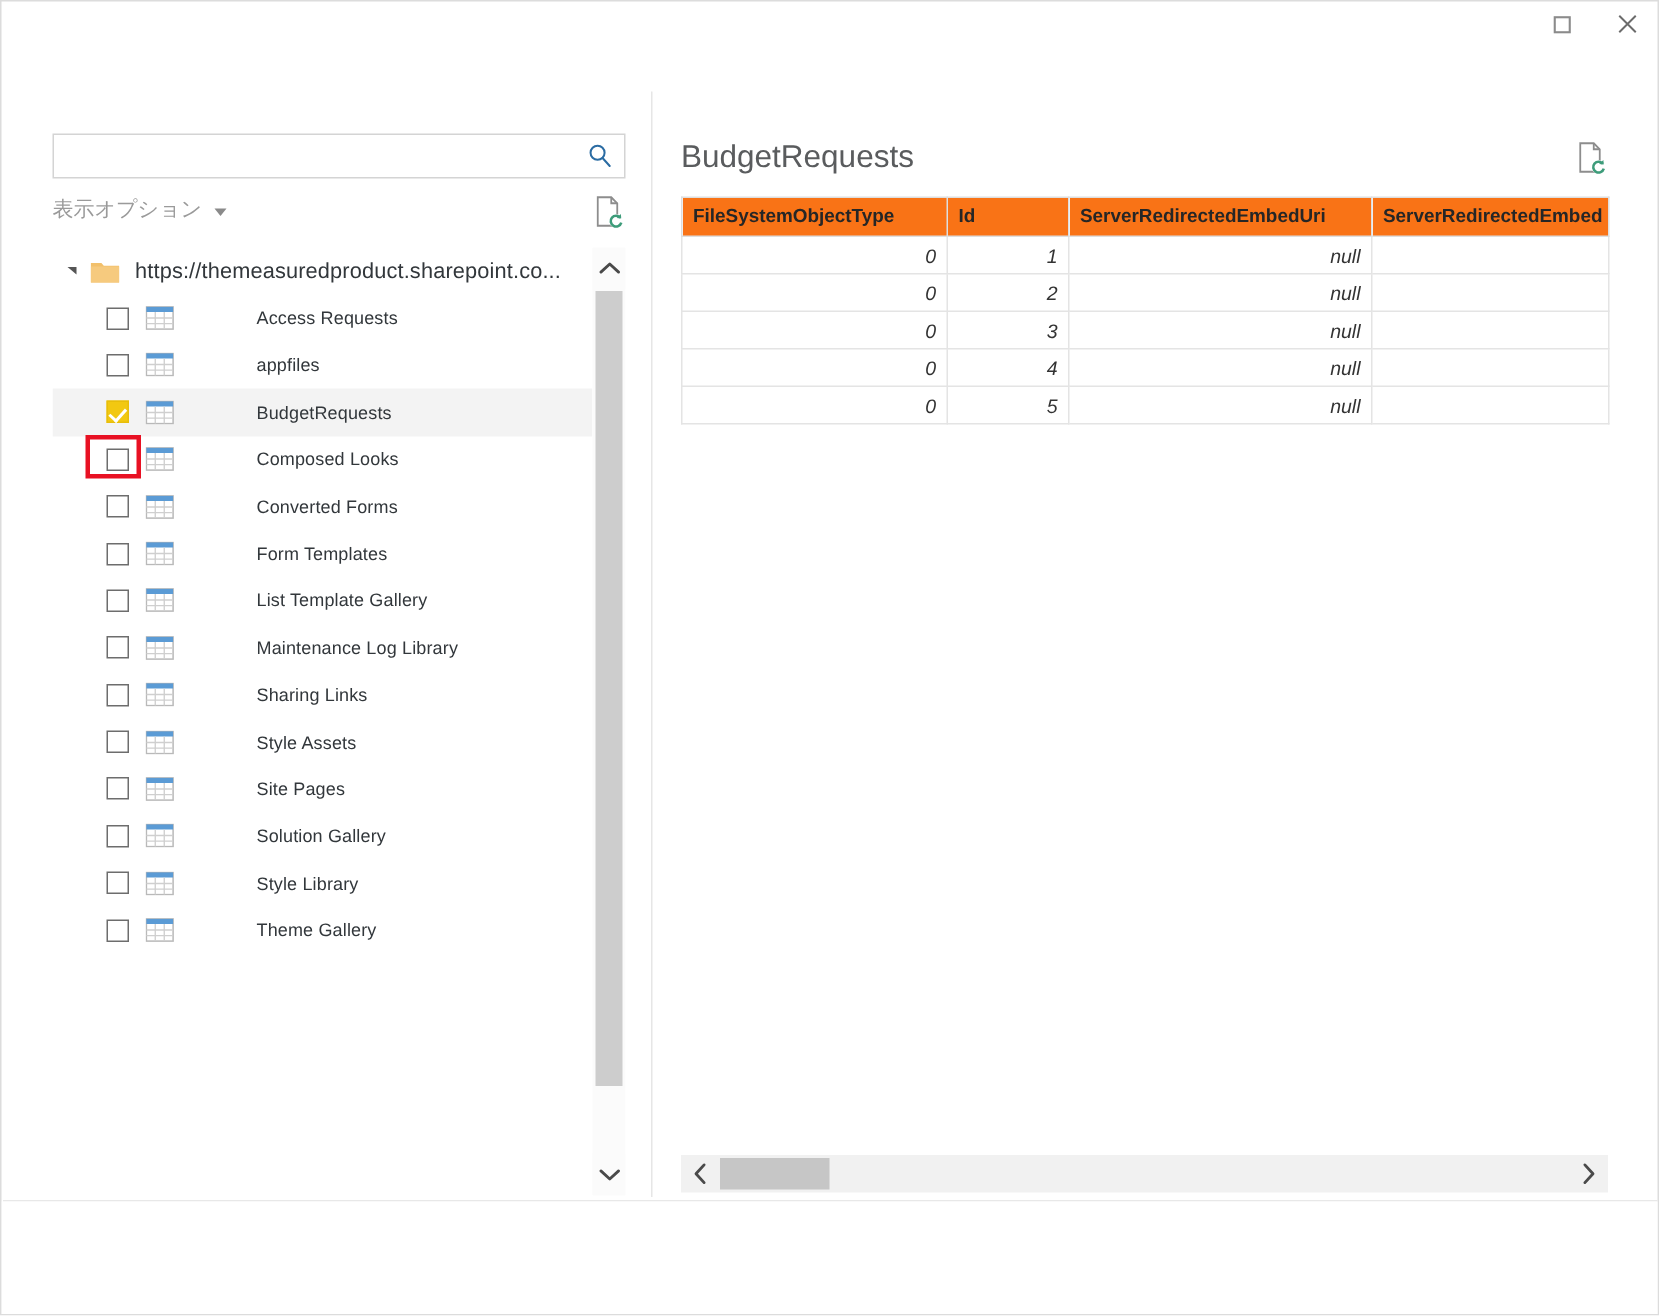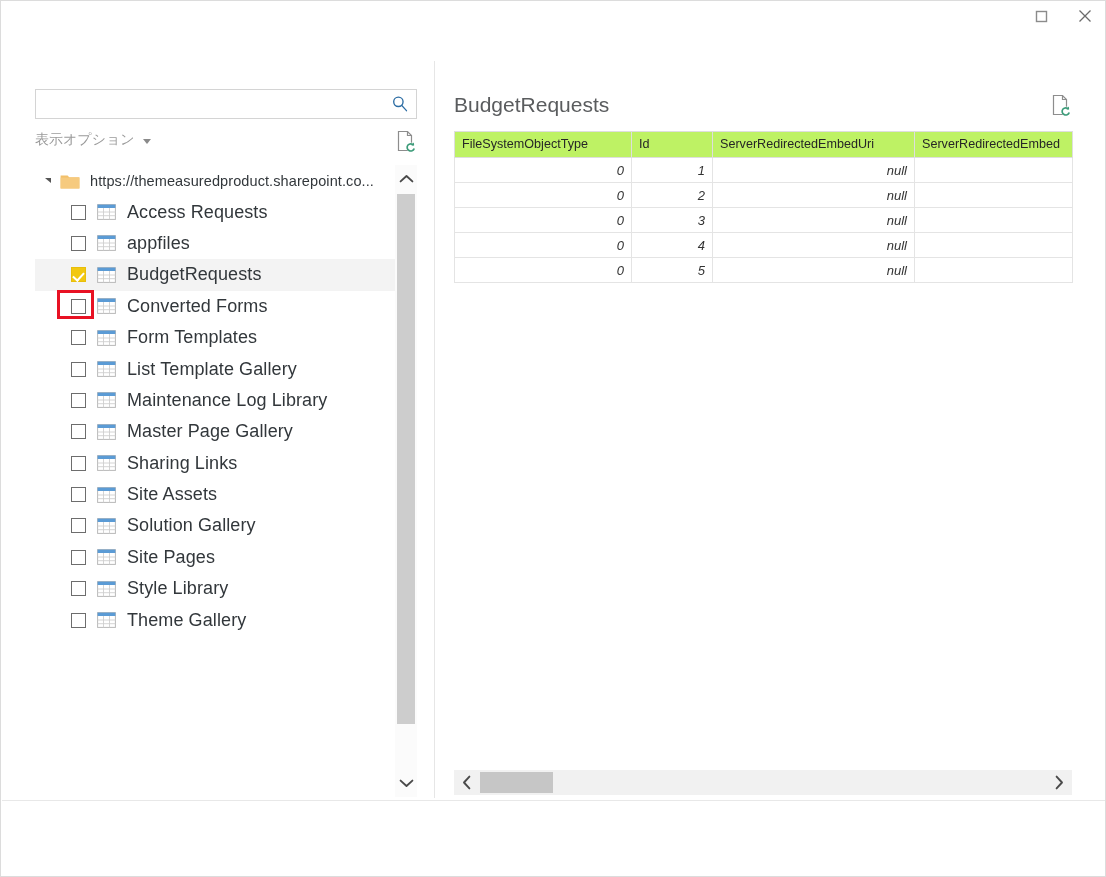--- a/index.html
+++ b/index.html
@@ -142,23 +142,24 @@
     content: "";
     position: absolute;
     left: 3px; top: 2px;
     width: 5px; height: 9px;
     border: solid #ffffff;
     border-width: 0 2.2px 2.2px 0;
     transform: rotate(42deg);
   }
   .tbl-icon { width: 19px; height: 16px; margin-right: 11px; flex:0 0 auto; }
   .item-label {
-    font-size: 18px;
+    font-size: 12px;
     color: #32373b;
     letter-spacing: 0.1px;
+    margin-left: 44px;
   }
   .anno-box {
     position: absolute;
     left: 56px; top: 289px;
     width: 37px; height: 29px;
     border: 3px solid #e81123;
     pointer-events: none;
     z-index: 5;
   }
 
@@ -208,25 +209,25 @@
   }
 
   .grid {
     position: absolute;
     left: 0; top: 42px;
     width: 618px;
     border-collapse: collapse;
     table-layout: fixed;
   }
   .grid th {
-    background: #bef264;
+    background: #f97316;
     border: 1px solid #dedede;
     border-left: none;
     font-size: 12.6px;
-    font-weight: normal;
+    font-weight: bold;
     color: #262626;
     text-align: left;
     padding: 5px 7px 6px 7px;
     height: 26px;
     white-space: nowrap;
     overflow: hidden;
   }
   .grid th:first-child { border-left: 1px solid #dedede; }
   .grid td {
     border: 1px solid #e4e4e4;
@@ -371,20 +372,31 @@
             </div>
             <div class="tree-row child">
               <span class="chk"></span>
               <span style="display: flex;">
                 <svg class="tbl-icon" viewBox="0 0 19 16">
   <rect x="0.6" y="0.6" width="17.8" height="14.8" fill="#ffffff" stroke="#b9b9b9" stroke-width="1"></rect>
   <rect x="0.6" y="0.6" width="17.8" height="3.4" fill="#5b9bd5"></rect>
   <path d="M6.5 4 v11.4 M12.5 4 v11.4 M0.6 8 h17.8 M0.6 11.7 h17.8" stroke="#cfcfcf" stroke-width="0.9"></path>
 </svg>
               </span>
+              <span class="item-label">Composed Looks</span>
+            </div>
+            <div class="tree-row child">
+              <span class="chk"></span>
+              <span style="display: flex;">
+                <svg class="tbl-icon" viewBox="0 0 19 16">
+  <rect x="0.6" y="0.6" width="17.8" height="14.8" fill="#ffffff" stroke="#b9b9b9" stroke-width="1"></rect>
+  <rect x="0.6" y="0.6" width="17.8" height="3.4" fill="#5b9bd5"></rect>
+  <path d="M6.5 4 v11.4 M12.5 4 v11.4 M0.6 8 h17.8 M0.6 11.7 h17.8" stroke="#cfcfcf" stroke-width="0.9"></path>
+</svg>
+              </span>
               <span class="item-label">Converted Forms</span>
             </div>
             <div class="tree-row child">
               <span class="chk"></span>
               <span style="display: flex;">
                 <svg class="tbl-icon" viewBox="0 0 19 16">
   <rect x="0.6" y="0.6" width="17.8" height="14.8" fill="#ffffff" stroke="#b9b9b9" stroke-width="1"></rect>
   <rect x="0.6" y="0.6" width="17.8" height="3.4" fill="#5b9bd5"></rect>
   <path d="M6.5 4 v11.4 M12.5 4 v11.4 M0.6 8 h17.8 M0.6 11.7 h17.8" stroke="#cfcfcf" stroke-width="0.9"></path>
 </svg>
@@ -415,65 +427,54 @@
             </div>
             <div class="tree-row child">
               <span class="chk"></span>
               <span style="display: flex;">
                 <svg class="tbl-icon" viewBox="0 0 19 16">
   <rect x="0.6" y="0.6" width="17.8" height="14.8" fill="#ffffff" stroke="#b9b9b9" stroke-width="1"></rect>
   <rect x="0.6" y="0.6" width="17.8" height="3.4" fill="#5b9bd5"></rect>
   <path d="M6.5 4 v11.4 M12.5 4 v11.4 M0.6 8 h17.8 M0.6 11.7 h17.8" stroke="#cfcfcf" stroke-width="0.9"></path>
 </svg>
               </span>
-              <span class="item-label">Master Page Gallery</span>
-            </div>
-            <div class="tree-row child">
-              <span class="chk"></span>
-              <span style="display: flex;">
-                <svg class="tbl-icon" viewBox="0 0 19 16">
-  <rect x="0.6" y="0.6" width="17.8" height="14.8" fill="#ffffff" stroke="#b9b9b9" stroke-width="1"></rect>
-  <rect x="0.6" y="0.6" width="17.8" height="3.4" fill="#5b9bd5"></rect>
-  <path d="M6.5 4 v11.4 M12.5 4 v11.4 M0.6 8 h17.8 M0.6 11.7 h17.8" stroke="#cfcfcf" stroke-width="0.9"></path>
-</svg>
-              </span>
               <span class="item-label">Sharing Links</span>
             </div>
             <div class="tree-row child">
               <span class="chk"></span>
               <span style="display: flex;">
                 <svg class="tbl-icon" viewBox="0 0 19 16">
   <rect x="0.6" y="0.6" width="17.8" height="14.8" fill="#ffffff" stroke="#b9b9b9" stroke-width="1"></rect>
   <rect x="0.6" y="0.6" width="17.8" height="3.4" fill="#5b9bd5"></rect>
   <path d="M6.5 4 v11.4 M12.5 4 v11.4 M0.6 8 h17.8 M0.6 11.7 h17.8" stroke="#cfcfcf" stroke-width="0.9"></path>
 </svg>
               </span>
-              <span class="item-label">Site Assets</span>
+              <span class="item-label">Style Assets</span>
+            </div>
+            <div class="tree-row child">
+              <span class="chk"></span>
+              <span style="display: flex;">
+                <svg class="tbl-icon" viewBox="0 0 19 16">
+  <rect x="0.6" y="0.6" width="17.8" height="14.8" fill="#ffffff" stroke="#b9b9b9" stroke-width="1"></rect>
+  <rect x="0.6" y="0.6" width="17.8" height="3.4" fill="#5b9bd5"></rect>
+  <path d="M6.5 4 v11.4 M12.5 4 v11.4 M0.6 8 h17.8 M0.6 11.7 h17.8" stroke="#cfcfcf" stroke-width="0.9"></path>
+</svg>
+              </span>
+              <span class="item-label">Site Pages</span>
             </div>
             <div class="tree-row child">
               <span class="chk"></span>
               <span style="display: flex;">
                 <svg class="tbl-icon" viewBox="0 0 19 16">
   <rect x="0.6" y="0.6" width="17.8" height="14.8" fill="#ffffff" stroke="#b9b9b9" stroke-width="1"></rect>
   <rect x="0.6" y="0.6" width="17.8" height="3.4" fill="#5b9bd5"></rect>
   <path d="M6.5 4 v11.4 M12.5 4 v11.4 M0.6 8 h17.8 M0.6 11.7 h17.8" stroke="#cfcfcf" stroke-width="0.9"></path>
 </svg>
               </span>
               <span class="item-label">Solution Gallery</span>
-            </div>
-            <div class="tree-row child">
-              <span class="chk"></span>
-              <span style="display: flex;">
-                <svg class="tbl-icon" viewBox="0 0 19 16">
-  <rect x="0.6" y="0.6" width="17.8" height="14.8" fill="#ffffff" stroke="#b9b9b9" stroke-width="1"></rect>
-  <rect x="0.6" y="0.6" width="17.8" height="3.4" fill="#5b9bd5"></rect>
-  <path d="M6.5 4 v11.4 M12.5 4 v11.4 M0.6 8 h17.8 M0.6 11.7 h17.8" stroke="#cfcfcf" stroke-width="0.9"></path>
-</svg>
-              </span>
-              <span class="item-label">Site Pages</span>
             </div>
             <div class="tree-row child">
               <span class="chk"></span>
               <span style="display: flex;">
                 <svg class="tbl-icon" viewBox="0 0 19 16">
   <rect x="0.6" y="0.6" width="17.8" height="14.8" fill="#ffffff" stroke="#b9b9b9" stroke-width="1"></rect>
   <rect x="0.6" y="0.6" width="17.8" height="3.4" fill="#5b9bd5"></rect>
   <path d="M6.5 4 v11.4 M12.5 4 v11.4 M0.6 8 h17.8 M0.6 11.7 h17.8" stroke="#cfcfcf" stroke-width="0.9"></path>
 </svg>
               </span>

